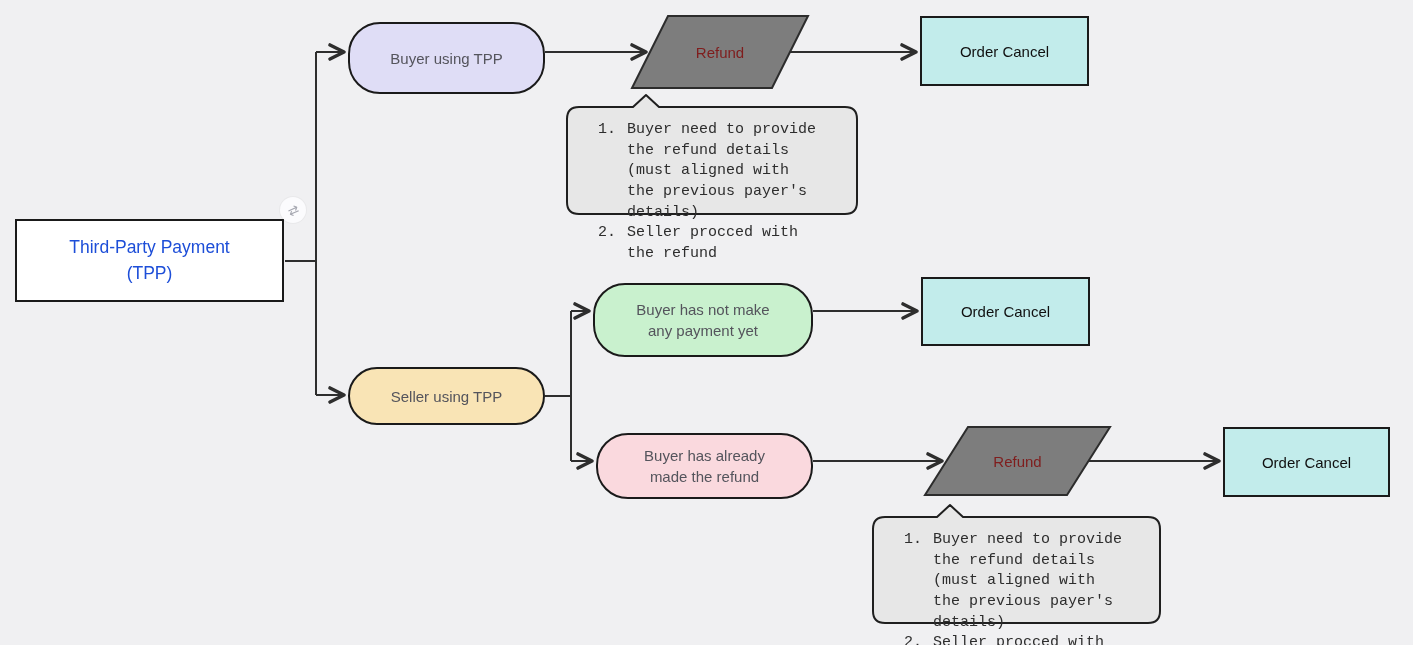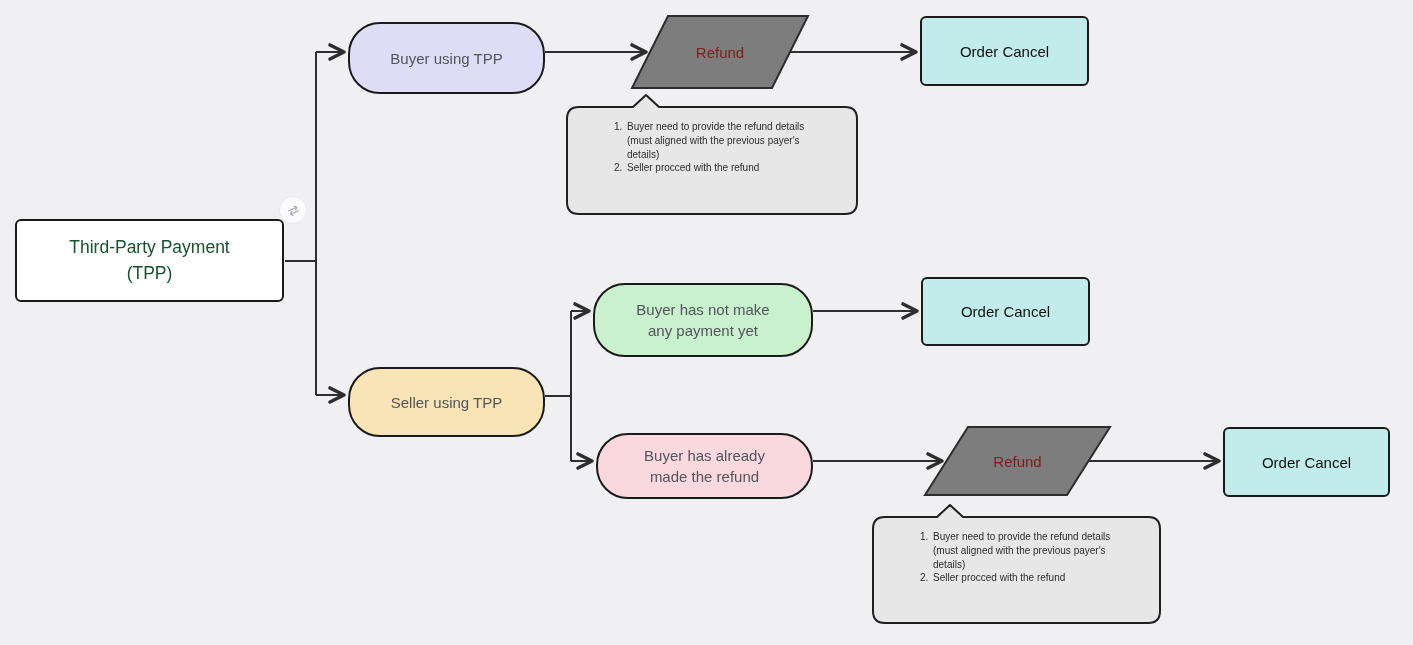--- a/index.html
+++ b/index.html
@@ -15,27 +15,26 @@
   }
   .layer { position: absolute; left: 0; top: 0; width: 1413px; height: 645px; }
 
   .node {
     position: absolute;
     display: flex;
     flex-direction: column;
     align-items: center;
     justify-content: center;
     text-align: center;
-    border-radius: 6px;
   }
   .rect-node {
     border: 2px solid #1a1a1a;
     font-size: 17.5px;
     font-weight: 500;
-    color: #14532d;
+    color: #1d4ed8;
     line-height: 1.45;
   }
   .pill-node {
     border: 2px solid #1a1a1a;
     border-radius: 32px;
     font-size: 15px;
     color: #54545c;
     line-height: 1.4;
   }
   .process-node {
@@ -52,23 +51,24 @@
     text-align: center;
     font-size: 15px;
     color: #7f1d1d;
     pointer-events: none;
   }
   .pill-line { display: block; }
 
   .note-text {
     position: absolute;
     color: #2d2d2d;
-    font-size: 10px;
+    font-size: 15px;
     line-height: 1.38;
     padding: 13px 36px 0 36px;
+    font-family: Liberation Mono, monospace;
   }
   .note-text ol { margin: 0; padding: 0 0 0 22px; }
   .note-text li { padding-left: 2px; margin: 0; }
 
   .badge {
     position: absolute;
     width: 26px;
     height: 26px;
     border-radius: 50%;
     background: #fbfbfd;
@@ -127,21 +127,21 @@
   </div>
 
   <div class="badge" style="left:280px; top:197px;">
     <span class="glyph">⇄</span>
   </div>
 
   <div class="node pill-node" style="left: 348px; top: 22px; width: 197px; height: 72px; background-color: rgb(223, 221, 246);">
     <span>Buyer using TPP</span>
   </div>
 
-  <div class="node pill-node" style="left: 348px; top: 367px; width: 197px; height: 70px; background-color: rgb(249, 228, 181);">
+  <div class="node pill-node" style="left: 348px; top: 367px; width: 197px; height: 58px; background-color: rgb(249, 228, 181);">
     <span>Seller using TPP</span>
   </div>
 
   <div class="node pill-node" style="left: 593px; top: 283px; width: 220px; height: 74px; background-color: rgb(201, 241, 206);">
     <span class="pill-line">Buyer has not make</span>
     <span class="pill-line">any payment yet</span>
   </div>
 
   <div class="node pill-node" style="left: 596px; top: 433px; width: 217px; height: 66px; background-color: rgb(250, 217, 222);">
     <span class="pill-line">Buyer has already</span>

